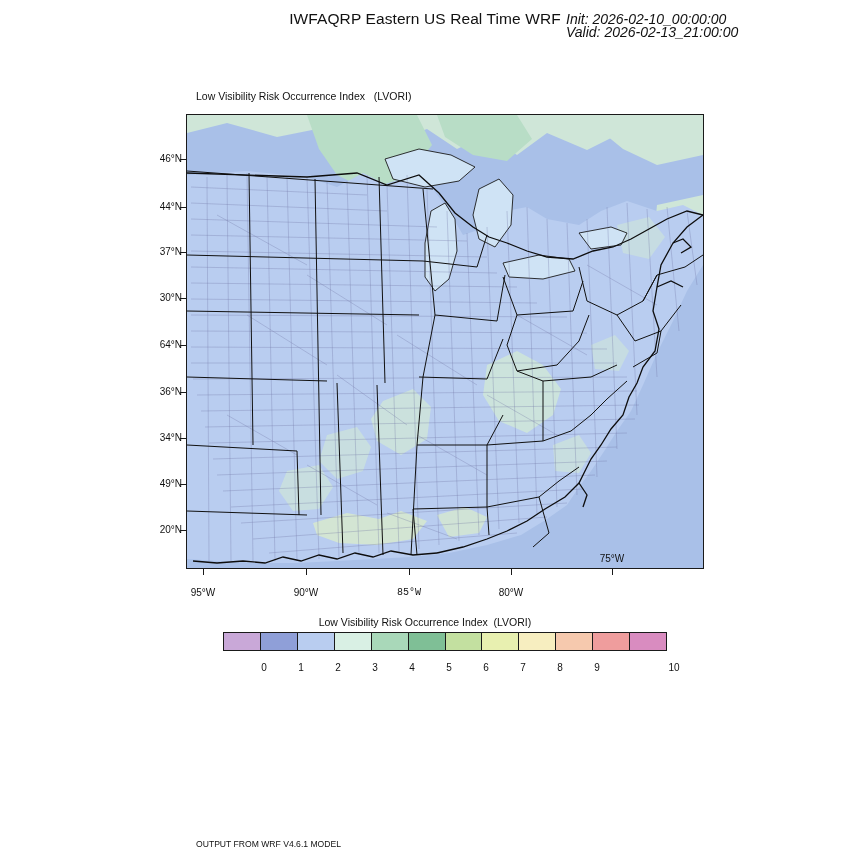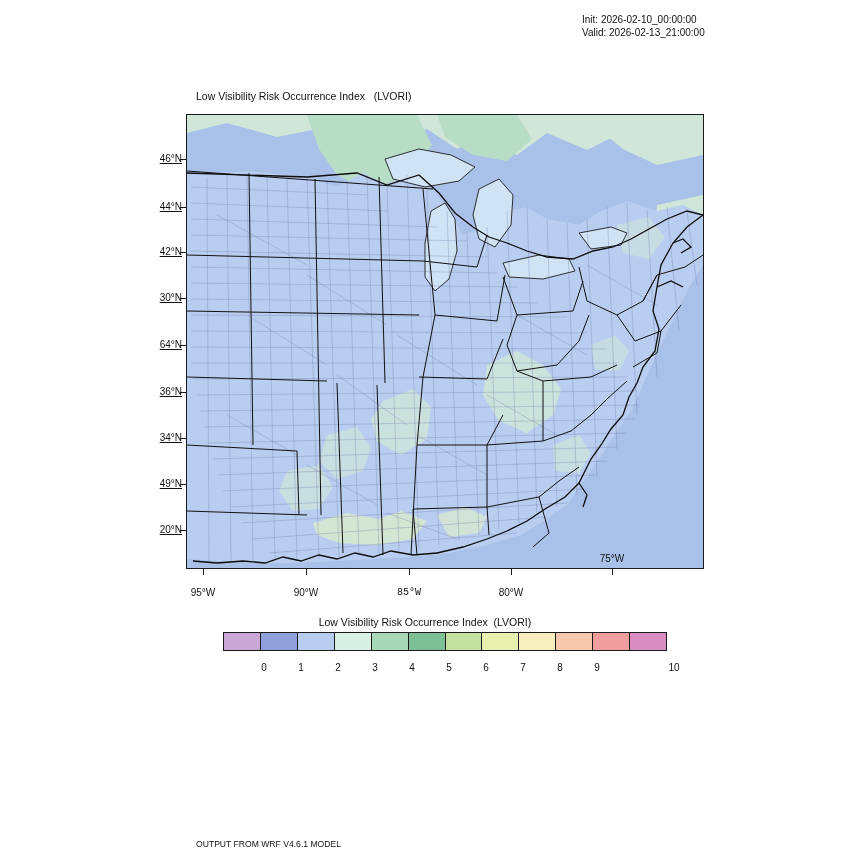--- a/index.html
+++ b/index.html
@@ -25,25 +25,26 @@
     left: 0;
     top: 10px;
     width: 850px;
     text-align: center;
     font-size: 15.5px;
     letter-spacing: 0.1px;
     color: #111;
   }
   #run-info {
     position: absolute;
-    left: 582px;
+    left: 566px;
     top: 13px;
-    font-size: 10px;
+    font-size: 14px;
     line-height: 13px;
     color: #111;
+    font-style: italic;
   }
   
   #plot-subtitle {
     position: absolute;
     left: 196px;
     top: 90px;
     font-size: 10.5px;
     color: #111;
     white-space: pre;
   }
@@ -59,21 +60,21 @@
     background: #a9c0e8;
   }
   #map-svg { display: block; }
   
   .axis-label {
     position: absolute;
     font-size: 10px;
     color: #111;
     white-space: nowrap;
   }
-  .lat-label { text-align: right; width: 46px; text-decoration: underline; }
+  .lat-label { text-align: right; width: 46px; }
   .lon-label { text-align: center; width: 56px; }
   .tick {
     position: absolute;
     background: #1a1a1a;
   }
   
   #cbar-title {
     position: absolute;
     left: 0;
     top: 616px;
@@ -117,20 +118,21 @@
     line-height: 11.5px;
     color: #111;
     white-space: pre;
   }
 </style>
 </head>
 <body>
 
 <div class="page">
 
+  <div id="main-title">IWFAQRP Eastern US Real Time WRF</div>
 
   <div id="run-info">
     <div>Init: 2026-02-10_00:00:00</div>
     <div>Valid: 2026-02-13_21:00:00</div>
   </div>
 
   <div id="plot-subtitle">Low Visibility Risk Occurrence Index   (LVORI)</div>
 
   <div id="map-frame">
     <svg id="map-svg" width="516" height="453" viewBox="0 0 516 453" xmlns="http://www.w3.org/2000/svg">
@@ -302,21 +304,21 @@
           <path d="M470,172 L484,166 L496,172"></path>
 
           <path d="M392,368 L400,380 L396,392"></path>
         </g>
       </g>
     </svg>
   </div>
 
   <div class="axis-label lat-label" style="left:136px; top:153px;">46°N</div>
   <div class="axis-label lat-label" style="left:136px; top:201px;">44°N</div>
-  <div class="axis-label lat-label" style="left:136px; top:246px;">42°N</div>
+  <div class="axis-label lat-label" style="left:136px; top:246px;">37°N</div>
   <div class="axis-label lat-label" style="left:136px; top:292px;">30°N</div>
   <div class="axis-label lat-label" style="left:136px; top:339px;">64°N</div>
   <div class="axis-label lat-label" style="left:136px; top:386px;">36°N</div>
   <div class="axis-label lat-label" style="left:136px; top:432px;">34°N</div>
   <div class="axis-label lat-label" style="left:136px; top:478px;">49°N</div>
   <div class="axis-label lat-label" style="left:136px; top:524px;">20°N</div>
 
   <div class="tick" style="left:180px; top:159px; width:6px; height:1px;"></div>
   <div class="tick" style="left:180px; top:207px; width:6px; height:1px;"></div>
   <div class="tick" style="left:180px; top:252px; width:6px; height:1px;"></div>

